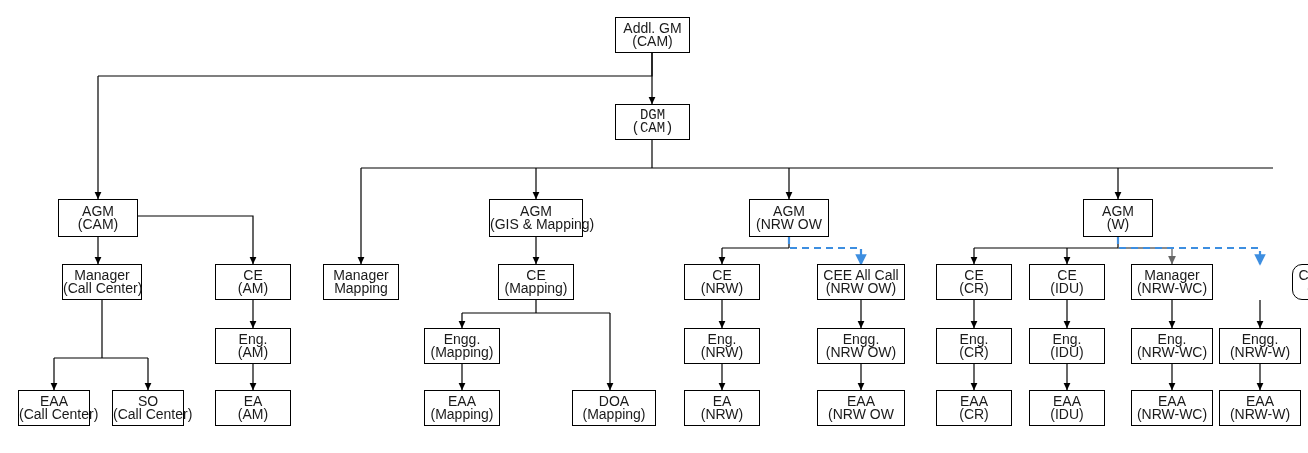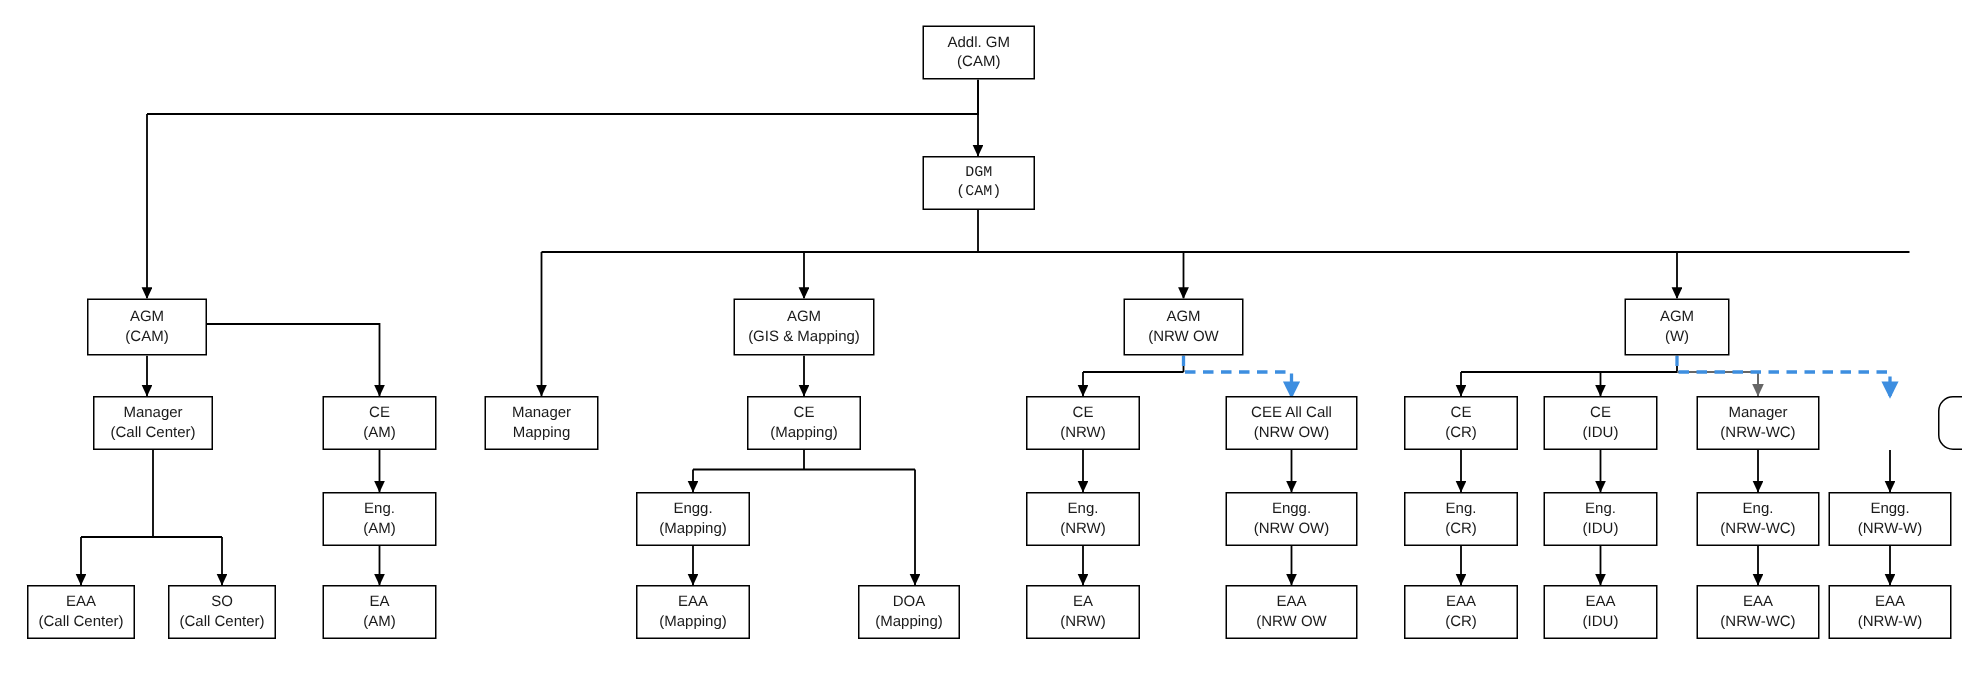--- a/index.html
+++ b/index.html
@@ -25,21 +25,21 @@
     width: 1308px;
     height: 453px;
     pointer-events: none;
   }
   .node {
     position: absolute;
     box-sizing: border-box;
     border: 1px solid #000000;
     background: #ffffff;
     color: #1a1a1a;
-    font-size: 10px;
+    font-size: 14px;
     line-height: 13px;
     text-align: center;
     display: flex;
     flex-direction: column;
     align-items: center;
     justify-content: center;
     white-space: nowrap;
     z-index: 5;
   }
   .node .l1, .node .l2 {
@@ -218,21 +218,21 @@
         <span class="l2">(Call Center)</span>
       </div>
       <div class="node" style="left: 215px; top: 390px; width: 76px; height: 36px; border-color: rgb(0, 0, 0); background: rgb(255, 255, 255); color: rgb(26, 26, 26);">
         <span class="l1">EA</span>
         <span class="l2">(AM)</span>
       </div>
       <div class="node" style="left: 424px; top: 390px; width: 76px; height: 36px; border-color: rgb(0, 0, 0); background: rgb(255, 255, 255); color: rgb(26, 26, 26);">
         <span class="l1">EAA</span>
         <span class="l2">(Mapping)</span>
       </div>
-      <div class="node" style="left: 572px; top: 390px; width: 68px; height: 36px; border-color: rgb(0, 0, 0); background: rgb(255, 255, 255); color: rgb(26, 26, 26);">
+      <div class="node" style="left: 572px; top: 390px; width: 84px; height: 36px; border-color: rgb(0, 0, 0); background: rgb(255, 255, 255); color: rgb(26, 26, 26);">
         <span class="l1">DOA</span>
         <span class="l2">(Mapping)</span>
       </div>
       <div class="node" style="left: 684px; top: 390px; width: 76px; height: 36px; border-color: rgb(0, 0, 0); background: rgb(255, 255, 255); color: rgb(26, 26, 26);">
         <span class="l1">EA</span>
         <span class="l2">(NRW)</span>
       </div>
       <div class="node" style="left: 817px; top: 390px; width: 88px; height: 36px; border-color: rgb(0, 0, 0); background: rgb(255, 255, 255); color: rgb(26, 26, 26);">
         <span class="l1">EAA</span>
         <span class="l2">(NRW OW</span>

